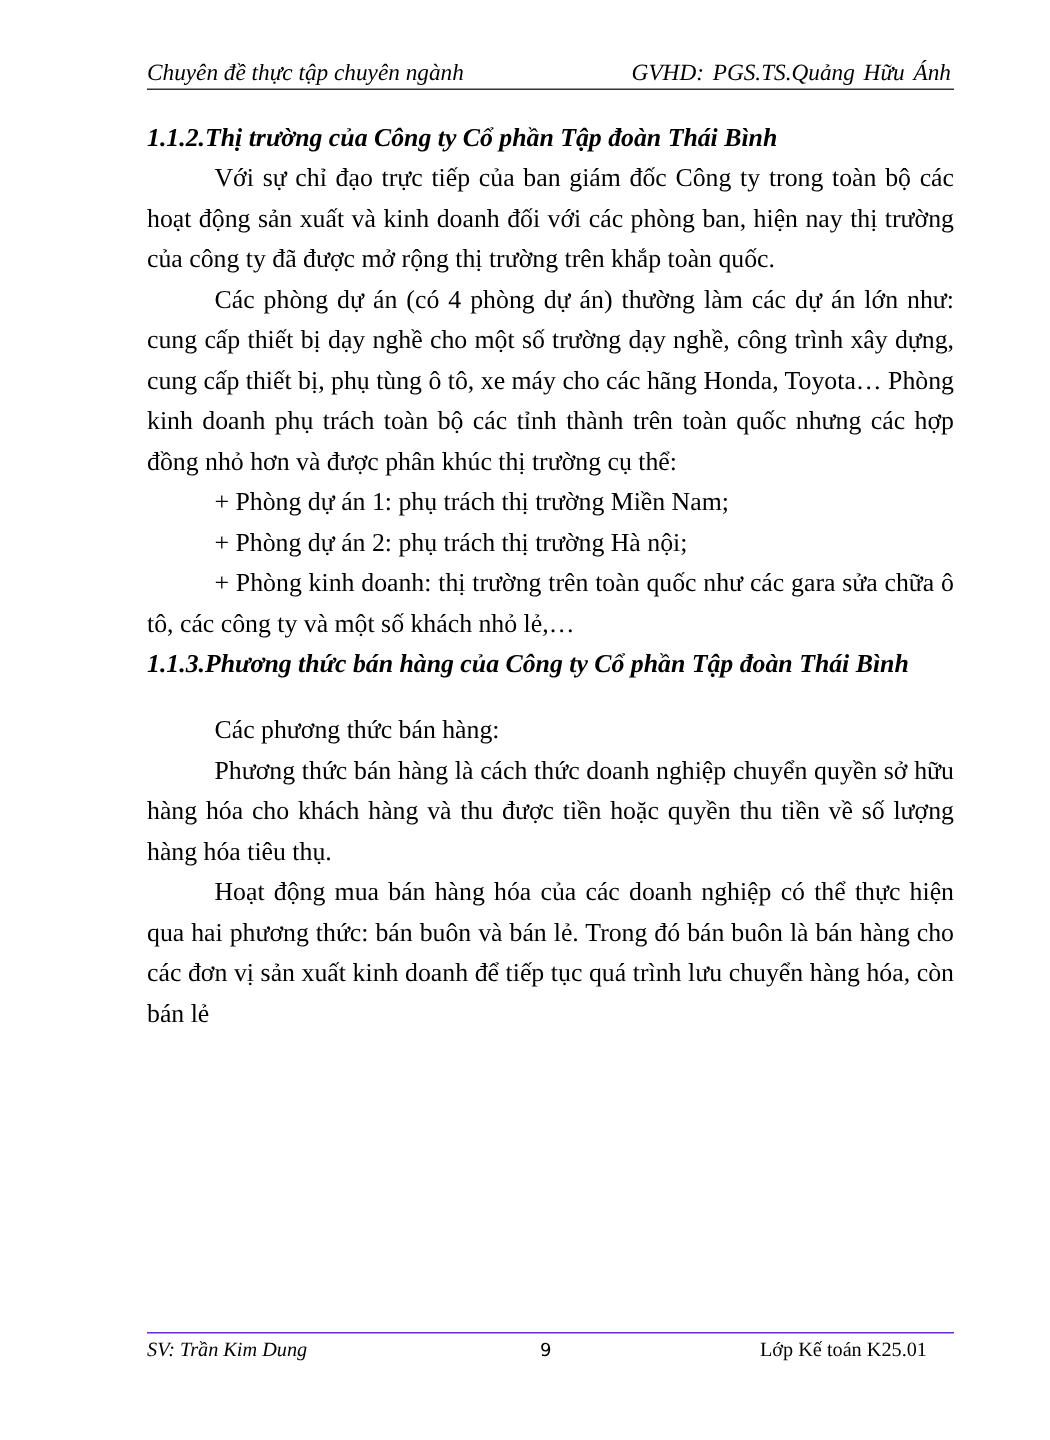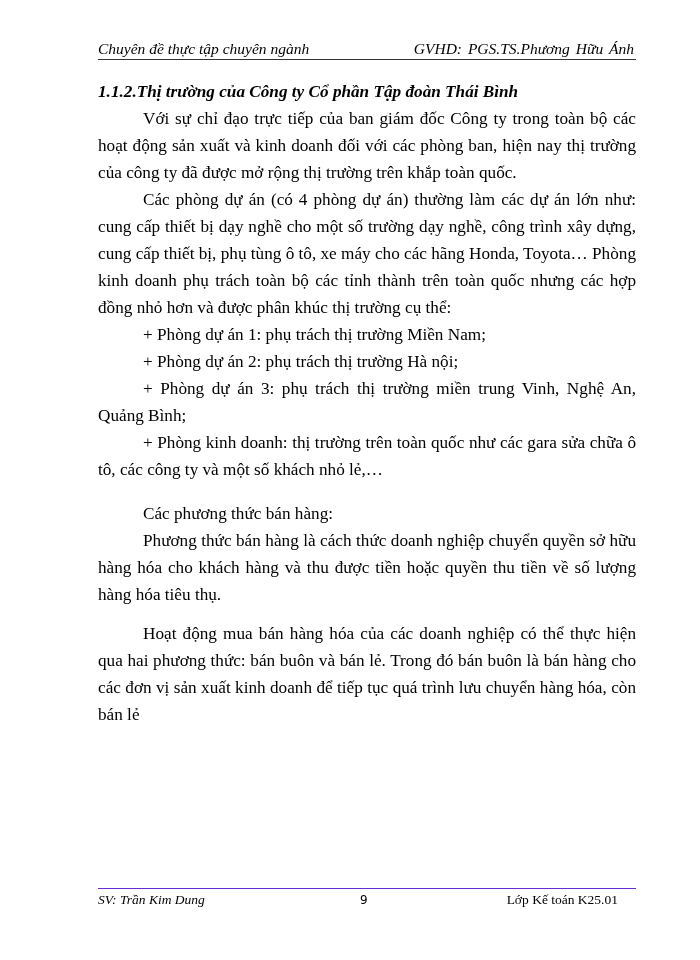--- a/index.html
+++ b/index.html
@@ -49,21 +49,21 @@
       text-align-last: left;
     }
     .indent { text-indent: 45px; }
     .h {
       margin: 0;
       font-weight: bold;
       font-style: italic;
       font-size: 17.2px;
     }
     .gap-lg { margin-top: 17px; }
-    .gap-md { margin-top: 12px; }
+    .gap-md { margin-top: 0; }
     .footer {
       position: absolute;
       left: 98px;
       width: 538px;
       top: 888px;
       border-top: 1px solid #6d28d9;
       font-size: 13.5px;
       line-height: 18px;
       padding-top: 1px;
     }
@@ -71,31 +71,31 @@
     .footer .center { position: absolute; left: 262px; top: 2px; font-family: "DejaVu Sans", sans-serif; font-size: 12px; }
     .footer .right { position: absolute; right: 18px; top: 2px; }
   </style>
 </head>
 <body>
 
 <div class="page">
 
   <div class="header">
     <span class="left">Chuyên  đề thực tập chuyên ngành</span>
-    <span class="right">GVHD:  PGS.TS.Phương  Hữu  Ánh</span>
+    <span class="right">GVHD:  PGS.TS.Quảng  Hữu  Ánh</span>
   </div>
 
   <div class="body">
     <p class="h">1.1.2.Thị trường của Công ty Cổ phần Tập đoàn Thái Bình</p>
     <p class="p indent">Với sự chỉ đạo trực tiếp của ban giám đốc Công ty trong toàn bộ các hoạt động sản xuất và kinh  doanh đối với các phòng ban, hiện nay thị trường của công ty đã được mở rộng thị trường trên khắp toàn quốc.</p>
     <p class="p indent">Các phòng dự án (có 4 phòng dự án) thường làm các dự án lớn như: cung cấp thiết bị dạy nghề cho một số trường dạy nghề, công trình xây dựng, cung cấp thiết bị, phụ tùng ô tô, xe máy cho các hãng Honda, Toyota… Phòng kinh doanh phụ trách toàn bộ các tỉnh thành trên toàn quốc nhưng các hợp đồng nhỏ hơn và được phân khúc thị trường cụ thể:</p>
     <p class="p indent">+ Phòng dự án 1: phụ trách thị trường Miền Nam;</p>
     <p class="p indent">+ Phòng dự án 2: phụ trách thị trường Hà nội;</p>
-    <p class="p indent">+ Phòng dự án 3: phụ trách thị trường miền trung Vinh, Nghệ An, Quảng Bình;</p>
     <p class="p indent">+ Phòng kinh doanh: thị trường trên toàn quốc như các gara sửa chữa ô tô, các công ty và một số khách nhỏ lẻ,…</p>
+    <p class="h">1.1.3.Phương thức bán hàng của Công ty Cổ phần Tập đoàn Thái Bình</p>
     <p class="p indent gap-lg">Các phương thức bán hàng:</p>
     <p class="p indent">Phương thức bán hàng là cách thức doanh nghiệp  chuyển quyền sở hữu hàng hóa cho khách hàng và thu  được tiền  hoặc quyền thu tiền  về số lượng  hàng hóa tiêu  thụ.</p>
     <p class="p indent gap-md">Hoạt động mua bán hàng hóa của các doanh nghiệp  có thể thực hiện qua hai  phương thức: bán buôn và bán lẻ.  Trong đó bán buôn là bán hàng cho các đơn vị sản xuất kinh  doanh để tiếp tục quá trình lưu  chuyển hàng hóa, còn bán lẻ</p>
   </div>
 
   <div class="footer">
     <span class="left">SV: Trần Kim  Dung</span>
     <span class="center">9</span>
     <span class="right">Lớp Kế toán K25.01</span>
   </div>

